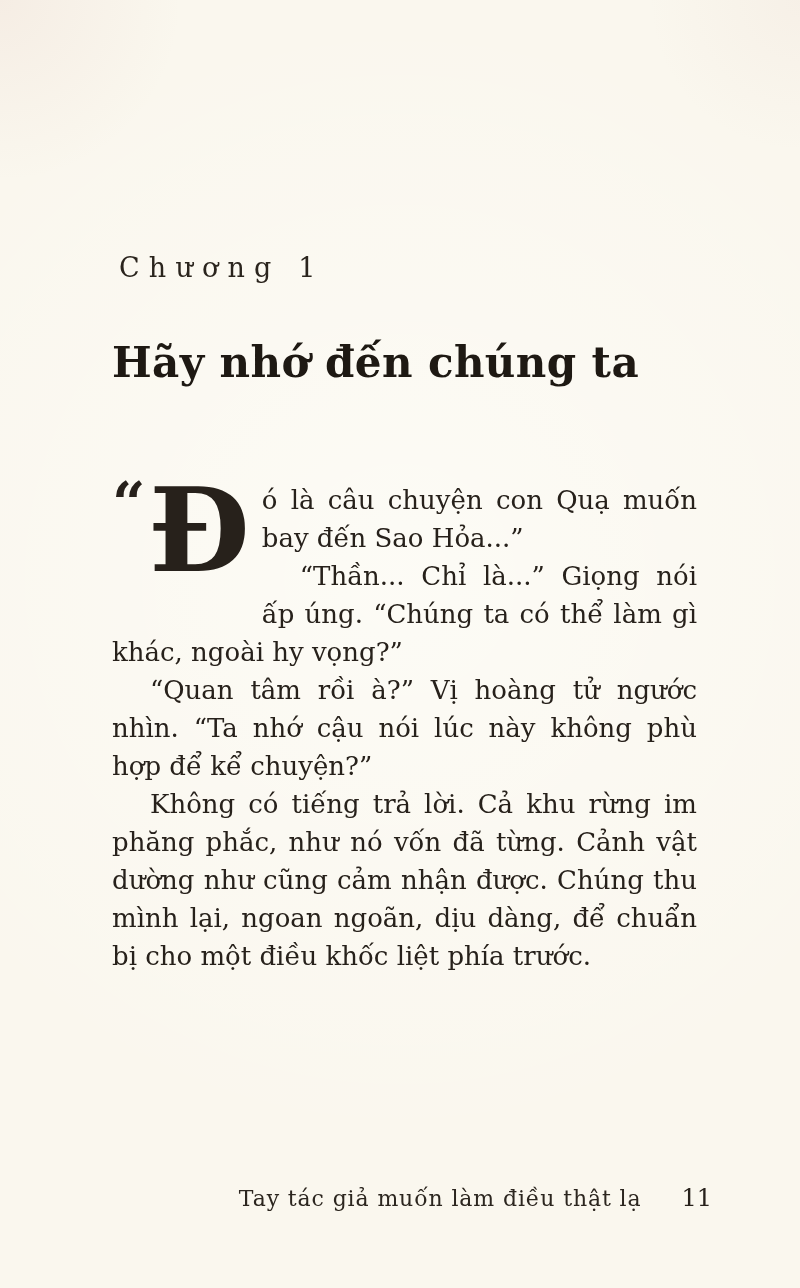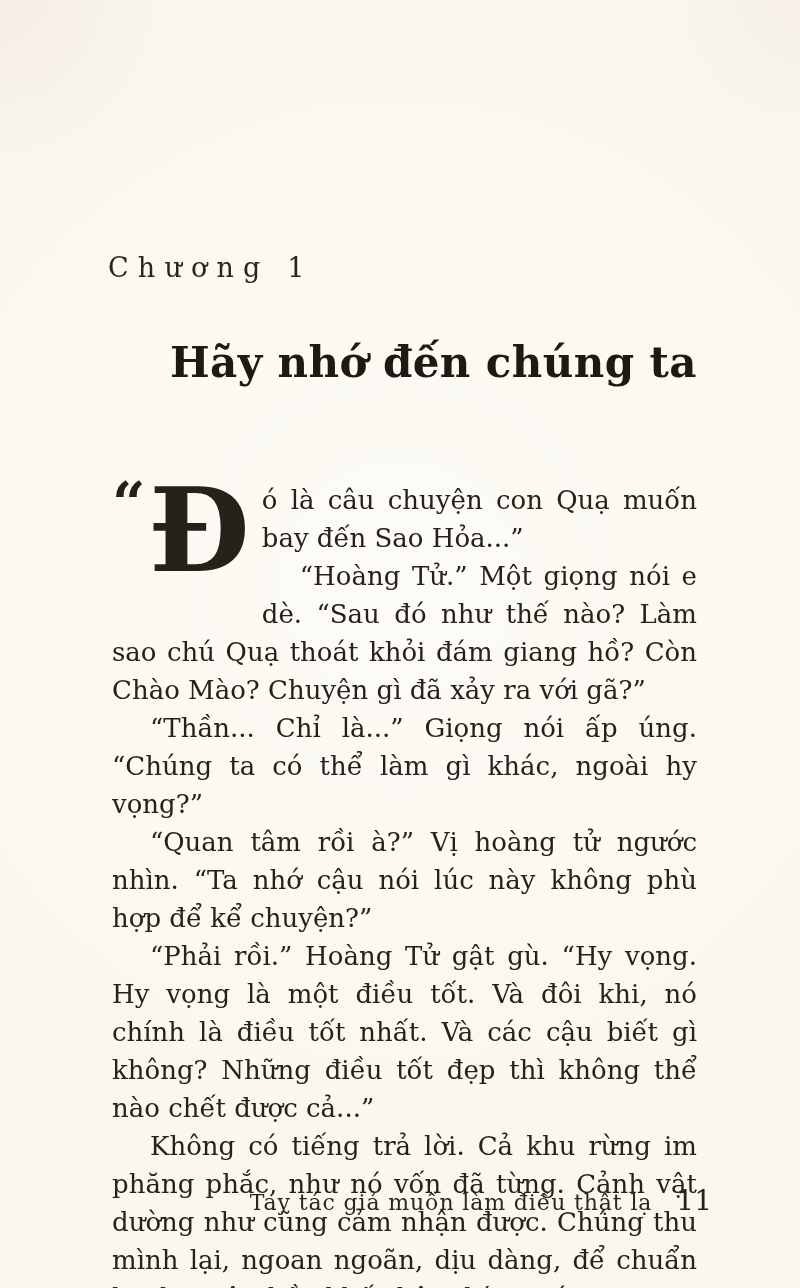--- a/index.html
+++ b/index.html
@@ -19,32 +19,32 @@
     position: absolute;
     inset: 0;
     background:
       radial-gradient(circle at 0% 0%, rgba(205,150,140,0.10), rgba(205,150,140,0) 12%),
       radial-gradient(circle at 100% 0%, rgba(205,160,150,0.08), rgba(205,160,150,0) 10%),
       radial-gradient(circle at 50% 45%, rgba(255,255,252,0.55), rgba(255,255,252,0) 70%),
       #faf7ee;
   }
   .chapter-label {
     position: absolute;
-    left: 108px;
+    left: 119px;
     top: 252px;
     font-size: 27px;
     letter-spacing: 0.34em;
     color: #2a241d;
   }
   .chapter-title {
     position: absolute;
     left: 112px;
     width: 585px;
     top: 310px;
-    text-align: right;
+    text-align: left;
     font-size: 42px;
     font-weight: bold;
     color: #1e1913;
     letter-spacing: 0.01em;
   }
   .body-text {
     position: absolute;
     left: 112px;
     top: 481px;
     width: 585px;
@@ -88,45 +88,43 @@
     width: 600px;
     text-align: right;
     white-space: nowrap;
   }
   .running-head {
     font-size: 22px;
     letter-spacing: 0.04em;
     color: #2c261f;
   }
   .page-number {
-    font-size: 28px;
-    margin-left: 24px;
+    font-size: 24px;
+    margin-left: 40px;
     color: #27211b;
   }
 </style>
 </head>
 <body>
 
 <div class="page">
 
   <div class="chapter-label">Chương 1</div>
 
   <h1 class="chapter-title">Hãy nhớ đến chúng ta</h1>
 
   <div class="body-text">
     <p class="first">
       <span class="dropcap">
           <span class="dropcap-quote">“</span>
           <span class="dropcap-letter">Đ</span>
         </span><span>ó là câu chuyện con Quạ muốn bay đến Sao Hỏa...”</span>
     </p>
-    <p>“Hoàng Tử.” Một giọng nói e dè. “Sau đó như thế nào? Làm sao chú Quạ thoát khỏi đám giang hồ? Còn Chào Mào? Chuyện gì đã xảy ra với gã?”</p>
     <p>“Thần... Chỉ là...” Giọng nói ấp úng. “Chúng ta có thể làm gì khác, ngoài hy vọng?”</p>
     <p>“Quan tâm rồi à?” Vị hoàng tử ngước nhìn. “Ta nhớ cậu nói lúc này không phù hợp để kể chuyện?”</p>
-    <p>“Phải rồi.” Hoàng Tử gật gù. “Hy vọng. Hy vọng là một điều tốt. Và đôi khi, nó chính là điều tốt nhất. Và các cậu biết gì không? Những điều tốt đẹp thì không thể nào chết được cả...”</p>
     <p>Không có tiếng trả lời. Cả khu rừng im phăng phắc, như nó vốn đã từng. Cảnh vật dường như cũng cảm nhận được. Chúng thu mình lại, ngoan ngoãn, dịu dàng, để chuẩn bị cho một điều khốc liệt phía trước.</p>
   </div>
 
   <div class="footer">
     <span class="running-head">Tay tác giả muốn làm điều thật lạ</span><span class="page-number">11</span>
   </div>
 
 </div>
 
 </body></html>

